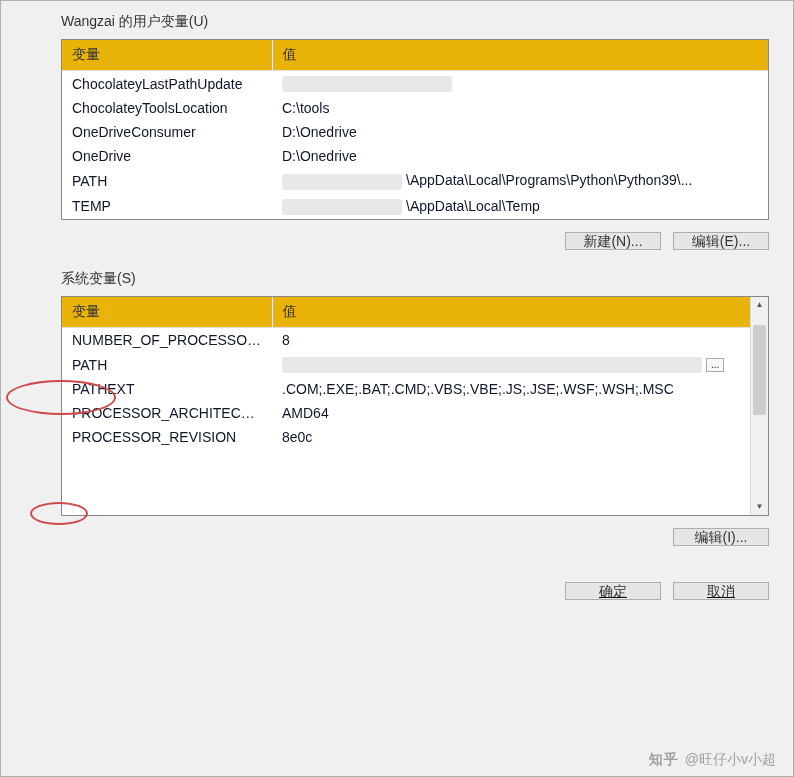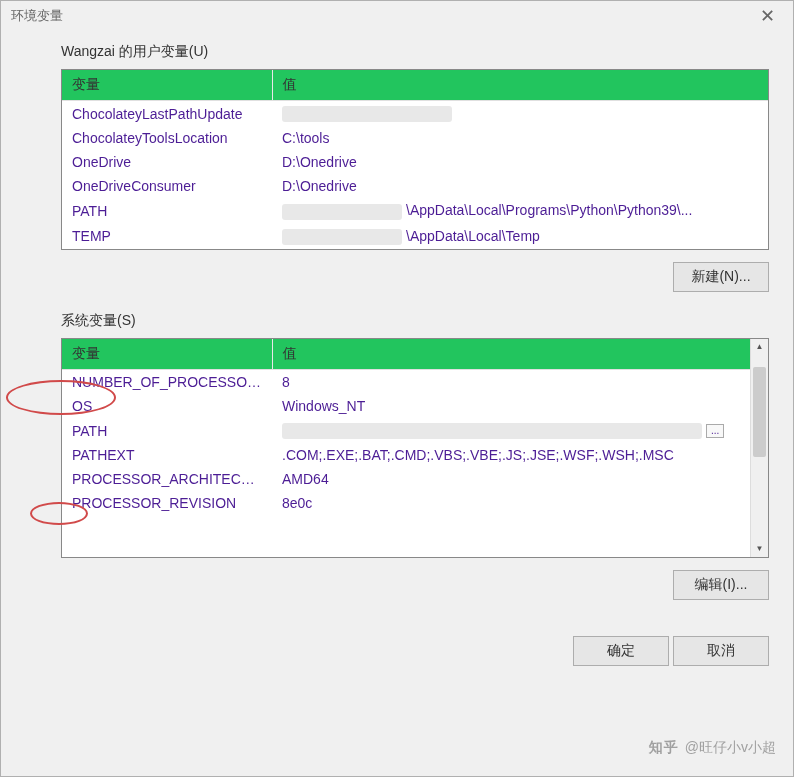--- a/index.html
+++ b/index.html
@@ -57,62 +57,63 @@
     }
     .env-table {
       width: 100%;
       border-collapse: collapse;
       table-layout: fixed;
     }
     .env-table th {
       text-align: left;
       font-weight: normal;
       padding: 6px 10px;
-      background: #22c55e;
+      background: #eab308;
       border-bottom: 1px solid #e0e0e0;
       font-size: 14px;
       color: #333;
     }
     .env-table th:first-child {
       width: 210px;
       border-right: 1px solid #e8e8e8;
     }
     .env-table td {
       padding: 4px 10px;
       font-size: 14px;
-      color: #4c1d95;
+      color: #0f172a;
       white-space: nowrap;
       overflow: hidden;
       text-overflow: ellipsis;
     }
     .env-table td:first-child {
       width: 210px;
     }
     .button-row {
       display: flex;
       justify-content: flex-end;
       gap: 12px;
       margin-top: 12px;
     }
     .win-btn {
       min-width: 96px;
-      height: 30px;
+      height: 18px;
       background: #e6e6e6;
       border: 1px solid #adadad;
       font-size: 14px;
       cursor: pointer;
       padding: 0 12px;
       color: #333;
       font-family: inherit;
     }
     .footer-buttons {
       display: flex;
       justify-content: flex-end;
-      gap: 4px;
+      gap: 12px;
       padding: 8px 24px 12px 24px;
+      text-decoration: underline;
     }
     .scrollbar-v {
       position: absolute;
       right: 0;
       top: 0;
       bottom: 0;
       width: 18px;
       background: #f0f0f0;
       border-left: 1px solid #ddd;
     }
@@ -149,21 +150,21 @@
       position: absolute;
       border: 2px solid #d14a4a;
       border-radius: 50%;
       pointer-events: none;
     }
     .ann1 { left: 6px; top: 380px; width: 110px; height: 35px; }
     .ann2 { left: 30px; top: 502px; width: 58px; height: 23px; }
     .watermark {
       position: absolute;
       right: 18px;
-      bottom: 20px;
+      bottom: 8px;
       font-size: 14px;
       color: #a0a0a0;
       display: flex;
       align-items: center;
       gap: 6px;
       pointer-events: none;
     }
     .zhihu-logo {
       font-weight: bold;
       color: #a0a0a0;
@@ -178,24 +179,20 @@
       vertical-align: middle;
       background: #f8f8f8;
     }
     .group-sys .table-container { padding-right: 0; }
   </style>
 </head>
 <body>
 
 <div class="dialog">
 
-  <div class="titlebar">
-    <span class="titlebar-title">环境变量</span>
-    <span class="close-btn">✕</span>
-  </div>
 
   <div class="content">
 
     <div class="group">
       <span class="group-label">Wangzai 的用户变量(U)</span>
       <div class="table-container">
         <table class="env-table">
           <thead>
             <tr>
               <th>变量</th>
@@ -205,64 +202,61 @@
           <tbody>
             <tr class="data-row">
               <td>ChocolateyLastPathUpdate</td>
               <td><span class="redacted" style="width:170px"></span></td>
             </tr>
             <tr class="data-row">
               <td>ChocolateyToolsLocation</td>
               <td>C:\tools</td>
             </tr>
             <tr class="data-row">
+              <td>OneDriveConsumer</td>
+              <td>D:\Onedrive</td>
+            </tr>
+            <tr class="data-row">
               <td>OneDrive</td>
               <td>D:\Onedrive</td>
             </tr>
             <tr class="data-row">
-              <td>OneDriveConsumer</td>
-              <td>D:\Onedrive</td>
-            </tr>
-            <tr class="data-row">
               <td>PATH</td>
               <td><span class="redacted" style="width:120px;margin-right:4px"></span><span>\AppData\Local\Programs\Python\Python39\...</span></td>
             </tr>
             <tr class="data-row">
               <td>TEMP</td>
               <td><span class="redacted" style="width:120px;margin-right:4px"></span><span>\AppData\Local\Temp</span></td>
             </tr>
           </tbody>
         </table>
       </div>
       <div class="button-row">
         <button class="win-btn">新建(N)...</button>
+        <button class="win-btn">编辑(E)...</button>
       </div>
     </div>
 
     <div class="group group-sys">
       <span class="group-label">系统变量(S)</span>
       <div class="table-container">
         <div class="table-sys-wrapper" style="height:218px;overflow:hidden;position:relative;">
           <table class="env-table" style="width:calc(100% - 18px)">
             <thead>
               <tr>
                 <th>变量</th>
                 <th>值</th>
               </tr>
             </thead>
             <tbody>
               <tr class="data-row">
                 <td>NUMBER_OF_PROCESSORS</td>
                 <td>8</td>
               </tr>
               <tr class="data-row">
-                <td>OS</td>
-                <td>Windows_NT</td>
-              </tr>
-              <tr class="data-row">
                 <td>PATH</td>
                 <td><span class="redacted" style="width:420px"></span> <span class="ellipsis-box">...</span></td>
               </tr>
               <tr class="data-row">
                 <td>PATHEXT</td>
                 <td>.COM;.EXE;.BAT;.CMD;.VBS;.VBE;.JS;.JSE;.WSF;.WSH;.MSC</td>
               </tr>
               <tr class="data-row">
                 <td>PROCESSOR_ARCHITECTURE</td>
                 <td>AMD64</td>

